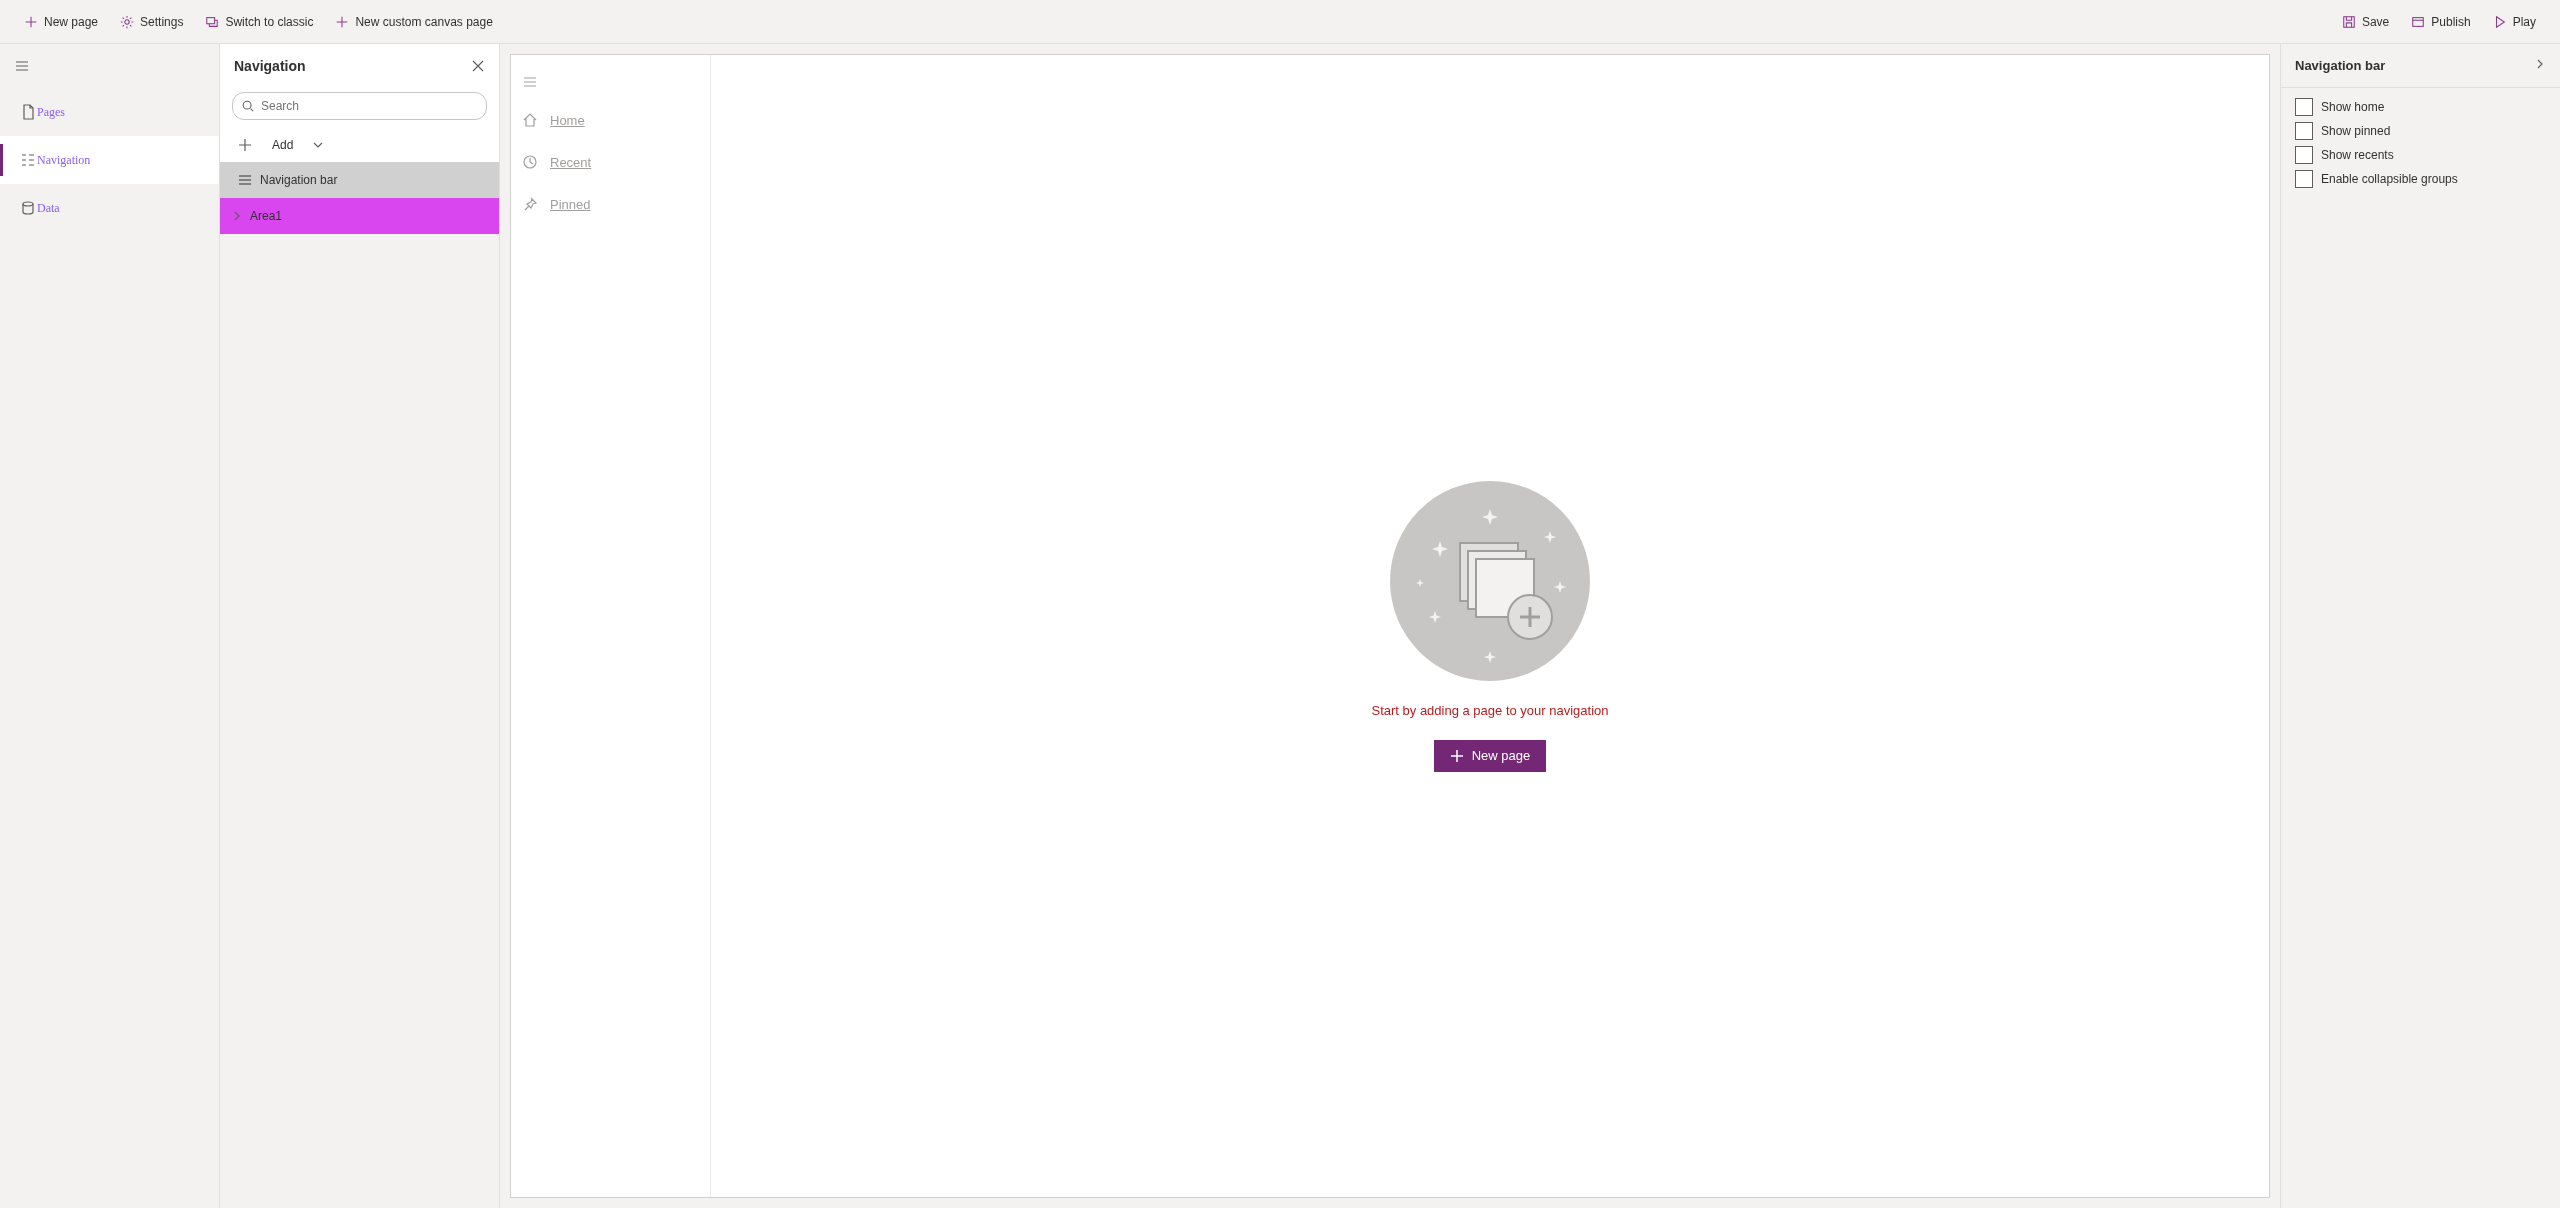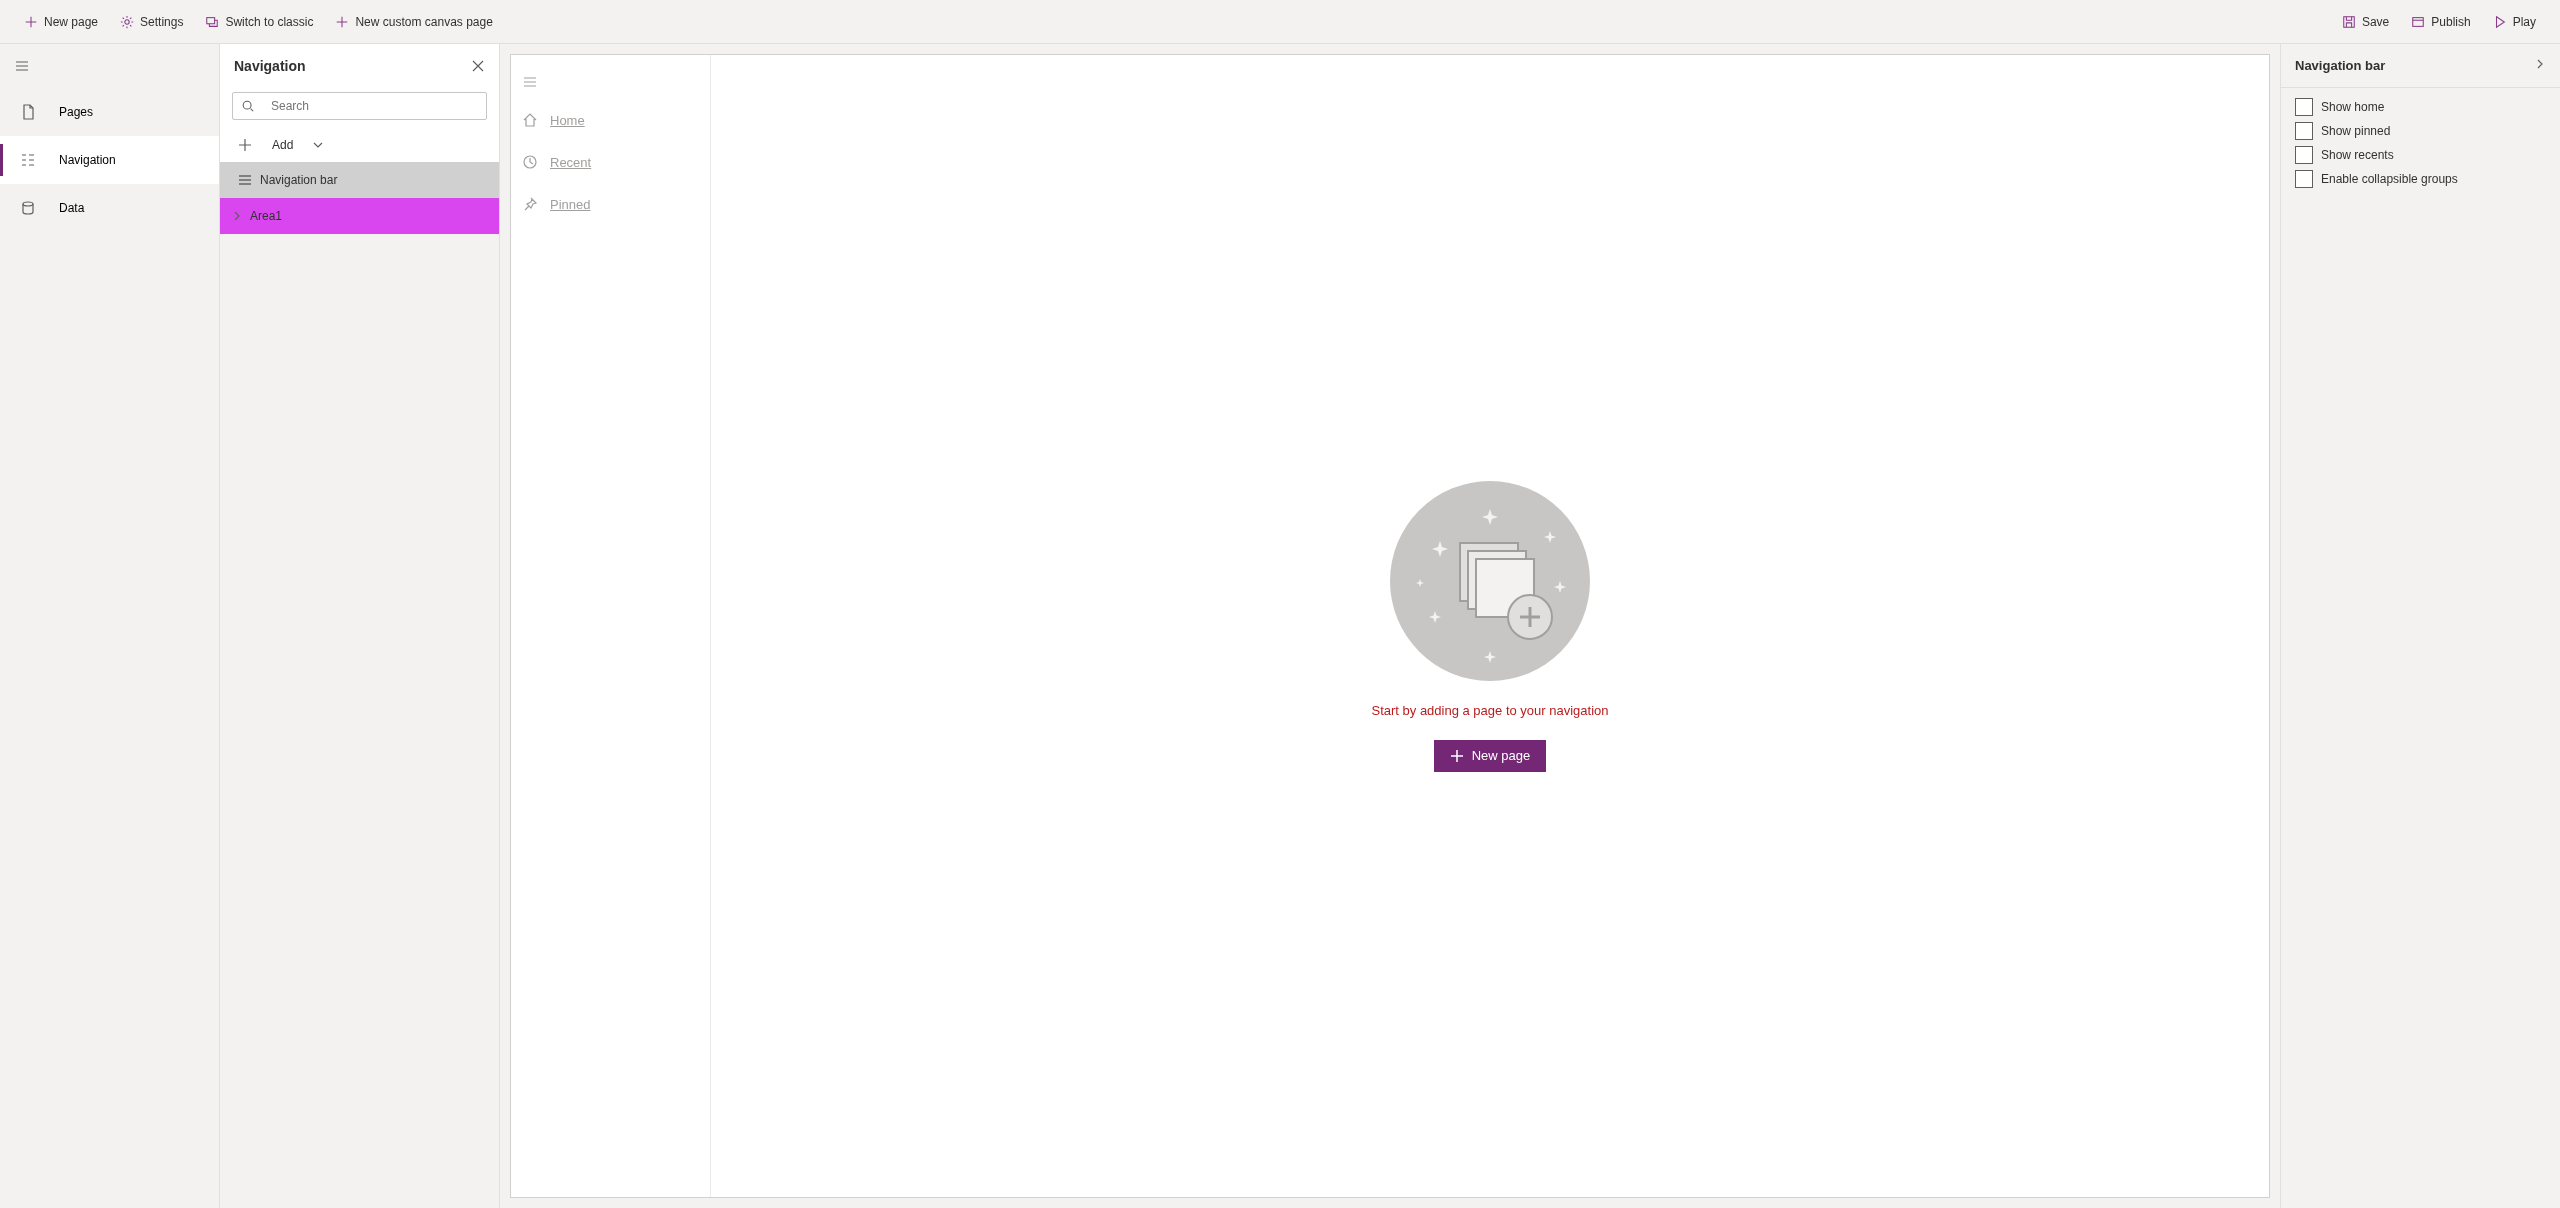--- a/index.html
+++ b/index.html
@@ -56,25 +56,26 @@
   height: 44px;
   display: flex;
   align-items: center;
   padding-left: 14px;
 }
 .rail-item {
   height: 48px;
   display: flex;
   align-items: center;
   padding-left: 20px;
-  gap: 23px;
+  gap: 1px;
   cursor: pointer;
   font-size: 12px;
-  color: #000000;
+  color: #8b5cf6;
   position: relative;
+  font-family: Liberation Serif, serif;
 }
 .rail-item.active {
   background: #ffffff;
 }
 .rail-item.active::before {
   content: "";
   position: absolute;
   left: 0; top: 8px; bottom: 8px;
   width: 3px;
   background: #742774;
@@ -102,24 +103,24 @@
   font-weight: 600;
 }
 .close-x { width:14px; height:14px; cursor:pointer; color:#605e5c; }
 .nav-search {
   padding: 4px 12px 8px 12px;
 }
 .search-box {
   display: flex;
   align-items: center;
   border: 1px solid #c8c6c4;
-  border-radius: 2px;
+  border-radius: 12px;
   height: 28px;
   padding: 0 8px;
-  gap: 16px;
+  gap: 6px;
   background: #ffffff;
 }
 .search-box input {
   border: none;
   outline: none;
   font-size: 12px;
   flex: 1;
   background: transparent;
 }
 .search-box svg { width:14px; height:14px; }

